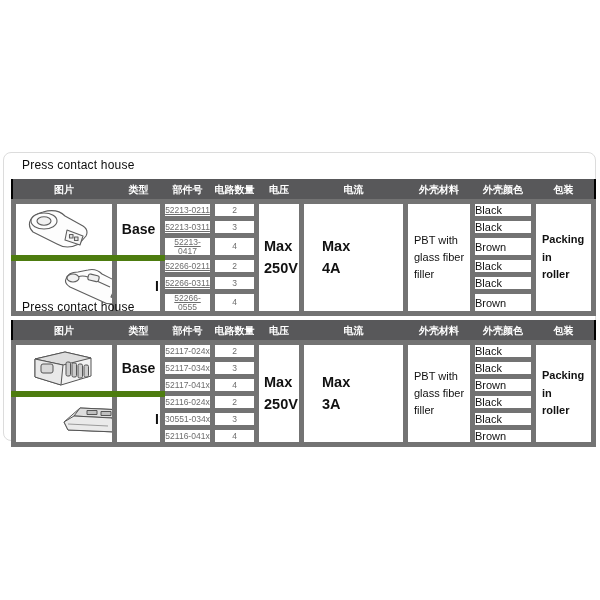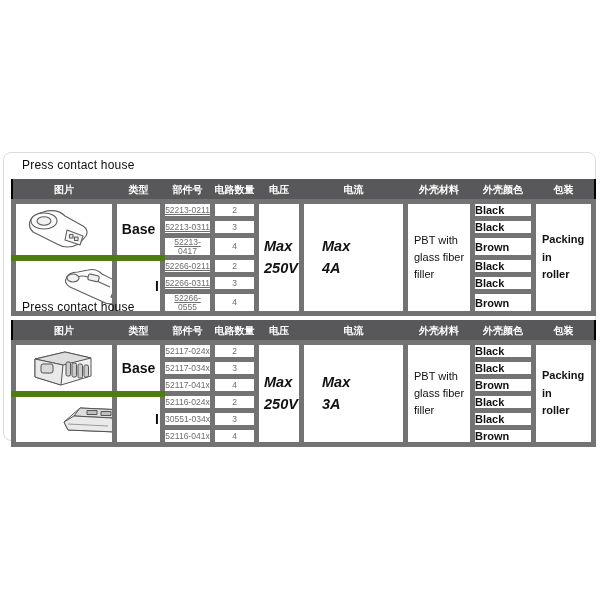--- a/index.html
+++ b/index.html
@@ -44,24 +44,24 @@
   td.img-cell{text-align:center;vertical-align:middle;}
   td.type-cell{
     text-align:center;font-size:14px;font-weight:bold;color:#111111;
   }
   td.pn-cell,td.qty-cell{
     text-align:center;font-size:8.5px;color:#6d6d6d;line-height:1;
   }
   #table1 td.pn-cell span{text-decoration:underline;cursor:pointer;}
   td.volt-cell{font-size:14.5px;font-weight:bold;padding-left:5px;color:#111;}
   td.curr-cell{font-size:14.5px;font-weight:bold;padding-left:18px;color:#111;}
-  td.volt-cell span,td.curr-cell span{display:block;line-height:1.5;font-style:italic;}
+  td.volt-cell span,td.curr-cell span{display:block;line-height:1.5;}
   td.mat-cell{font-size:11px;font-weight:normal;padding-left:6px;color:#111;}
   td.mat-cell span{display:block;line-height:1.55;}
-  td.color-cell{font-size:11px;font-weight:bold;color:#111;}
+  td.color-cell{font-size:11px;font-weight:normal;color:#111;}
   td.pack-cell{font-size:11px;font-weight:bold;padding-left:6px;color:#111;}
   td.pack-cell span{display:block;line-height:1.6;}
   td.sep{border-top:6px solid #4d7c0f;padding-left:38px;}
   svg{display:block;margin:0 auto;}
 </style>
 </head>
 <body>
 
 <div class="card"></div>
 

